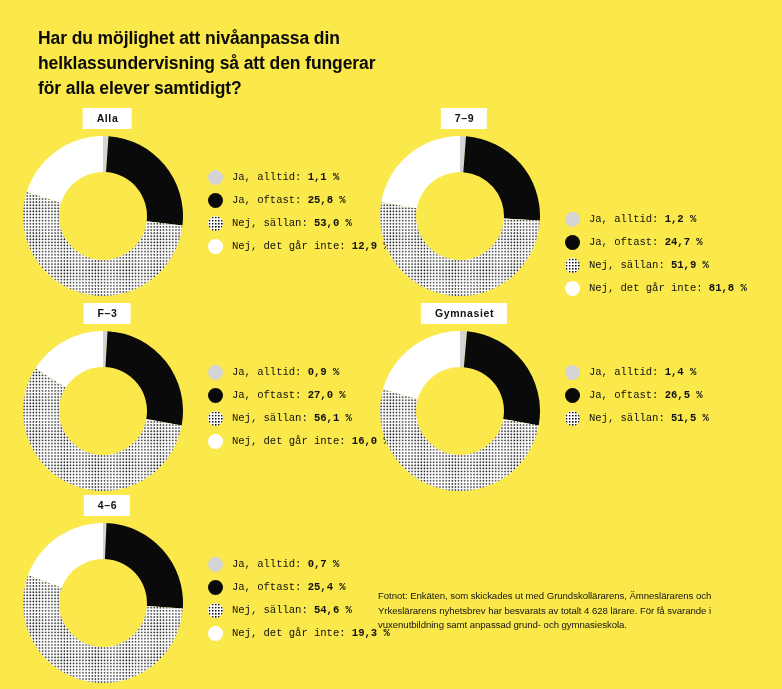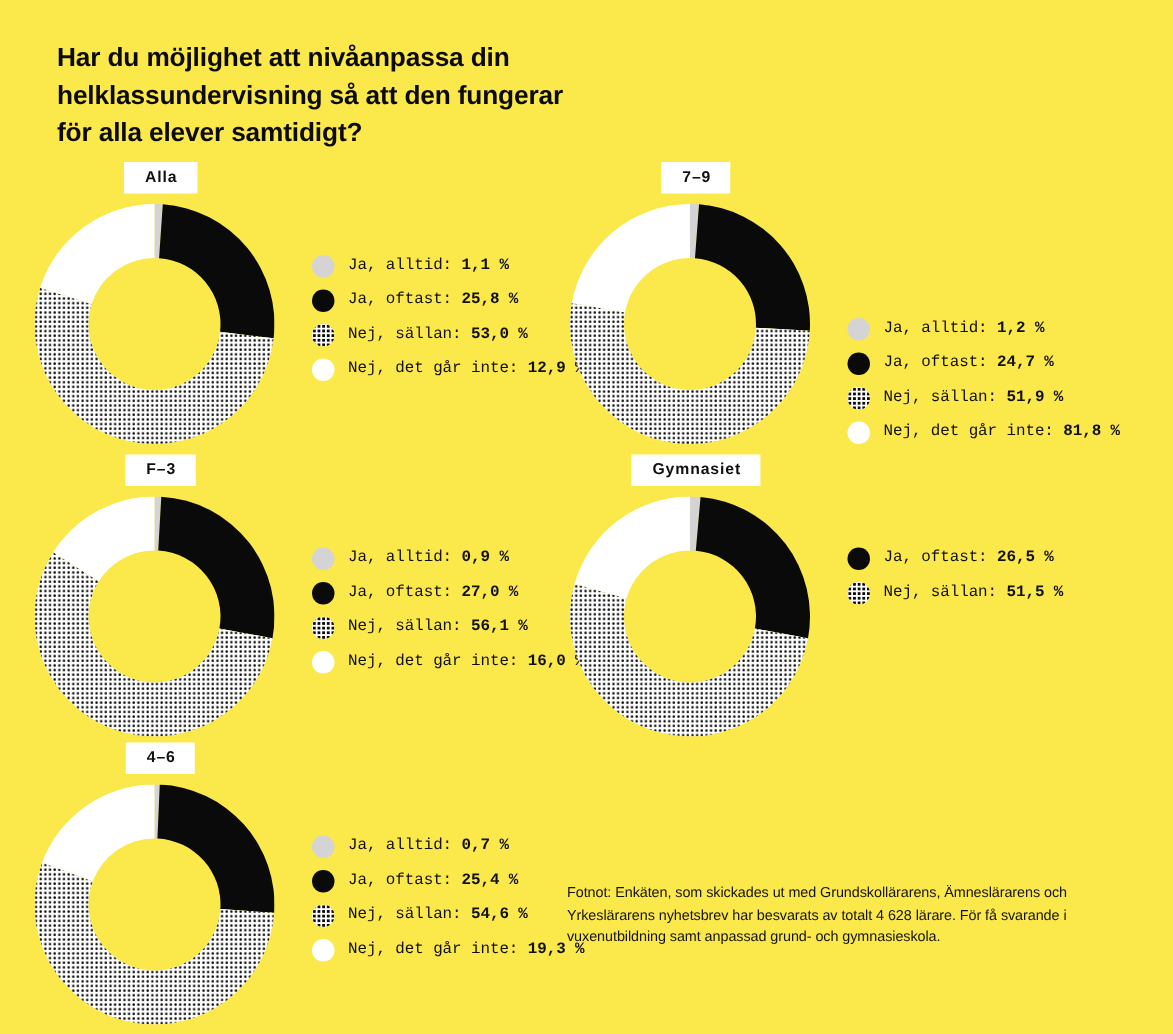--- a/index.html
+++ b/index.html
@@ -214,20 +214,24 @@
           </pattern>
         </defs>
         <path d="M 80 0 A 80 80 0 0 1 87.02809572405947 0.30931126854619606 L 83.8654526482327 36.17012119770041 A 44 44 0 0 0 80 36 Z" fill="#D4D4D4"></path>
         <path d="M 87.02809572405947 0.30931126854619606 A 80 80 0 0 1 158.6756163996264 94.49646109017098 L 123.2715890197945 87.97305359959404 A 44 44 0 0 0 83.8654526482327 36.17012119770041 Z" fill="#0A0A0A"></path>
         <path d="M 158.6756163996264 94.49646109017098 A 80 80 0 1 1 3.0377862731131273 58.16384515861398 L 37.67078245021222 67.99011483723768 A 44 44 0 1 0 123.2715890197945 87.97305359959404 Z" fill="url(#dots-3)"></path>
         <path d="M 3.0377862731131273 58.16384515861398 A 80 80 0 0 1 80.00000000000006 0 L 80.00000000000003 36 A 44 44 0 0 0 37.67078245021222 67.99011483723768 Z" fill="#FFFFFF"></path>
       </svg>
     </div>
   <div class="legend" style="left:565px;top:361px;">
       <div class="legend-row">
+        <span class="legend-swatch sw-always"></span>
+        <span class="legend-text">Ja, alltid: <span class="val">1,4 %</span></span>
+      </div>
+      <div class="legend-row">
         <span class="legend-swatch sw-often"></span>
         <span class="legend-text">Ja, oftast: <span class="val">26,5 %</span></span>
       </div>
       <div class="legend-row">
         <span class="legend-swatch sw-seldom"></span>
         <span class="legend-text">Nej, sällan: <span class="val">51,5 %</span></span>
       </div>
     </div>
 </div>
 

